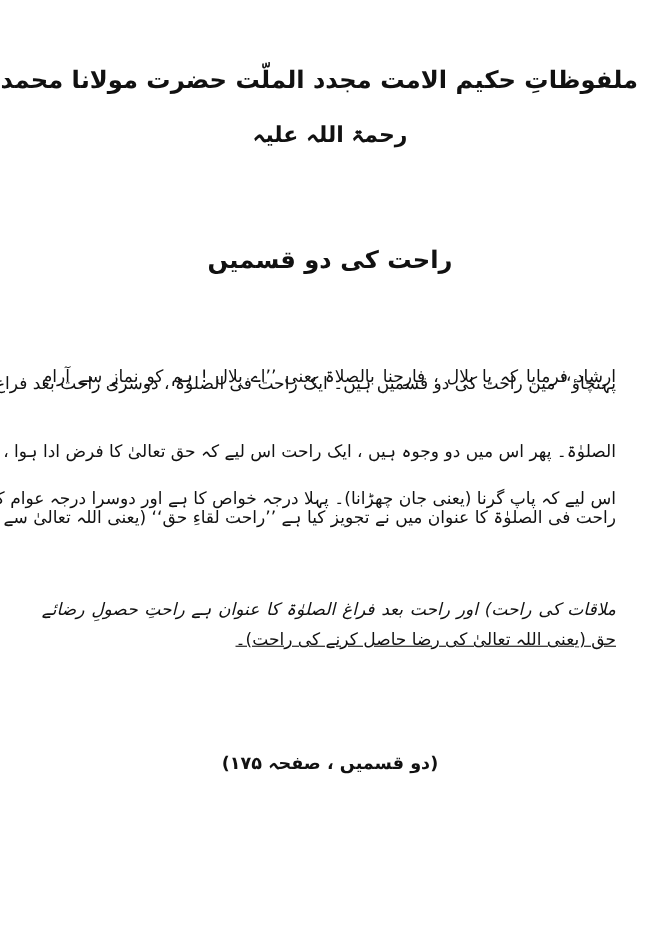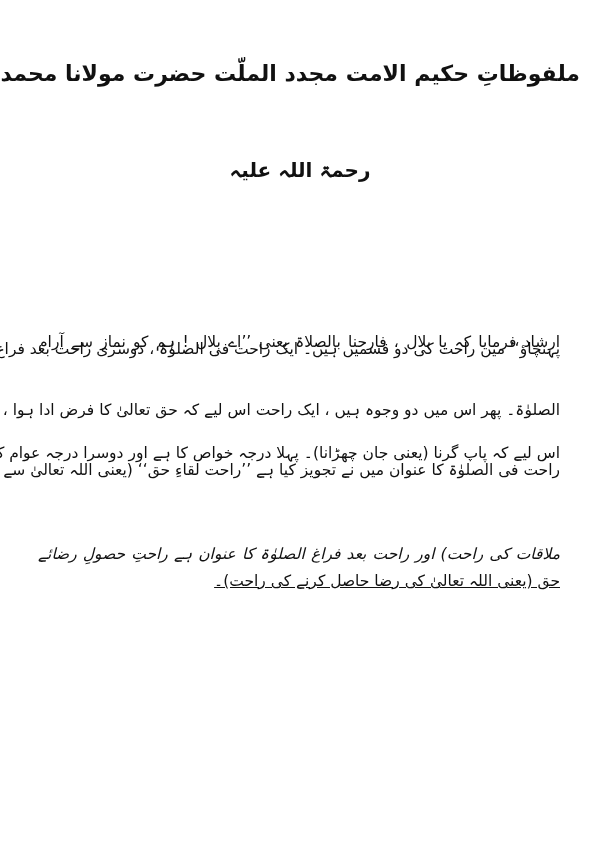--- a/index.html
+++ b/index.html
@@ -32,21 +32,20 @@
     }
     .title-line-1 {
       top: 56px;
       font-size: 22px;
       line-height: 36px;
     }
     .title-line-2 {
       top: 106px;
       font-size: 20px;
       line-height: 32px;
-      margin-top: 48px;
     }
     .heading {
       position: absolute;
       left: 0;
       right: 0;
       top: 220px;
       text-align: center;
       font-size: 22px;
       font-weight: bold;
       line-height: 36px;
@@ -91,26 +90,28 @@
     }
   </style>
 </head>
 <body>
 
 <div class="page">
 
   <div class="title title-line-1">ملفوظاتِ حکیم الامت مجدد الملّت حضرت مولانا محمد اشرف علی تھانوی</div>
   <div class="title title-line-2">رحمۃ اللہ علیہ</div>
 
+  <div class="heading">راحت کی دو قسمیں</div>
 
   <div class="body-text">
     <div class="line" style="top:328px;">ارشاد فرمایا کہ یا بلال ، فارحنا بالصلاۃ یعنی ’’اے بلال ! ہم کو نماز سے آرام</div>
     <div class="line" style="top:335px;">پہنچاؤ‘‘ میں راحت کی دو قسمیں ہیں۔ ایک راحت فی الصلوٰۃ ، دوسری راحت بعد فراغ</div>
     <div class="line" style="top:396px;">الصلوٰۃ۔ پھر اس میں دو وجوہ ہیں ، ایک راحت اس لیے کہ حق تعالیٰ کا فرض ادا ہوا ، دوسرا</div>
     <div class="line" style="top:439px;">اس لیے کہ پاپ گرنا (یعنی جان چھڑانا)۔ پہلا درجہ خواص کا ہے اور دوسرا درجہ عوام کا۔</div>
     <div class="line" style="top:456px;">راحت فی الصلوٰۃ کا عنوان میں نے تجویز کیا ہے ’’راحت لقاءِ حق‘‘ (یعنی اللہ تعالیٰ سے</div>
     <div class="line" style="top:540px;font-style:italic;">ملاقات کی راحت) اور راحت بعد فراغ الصلوٰۃ کا عنوان ہے راحتِ حصولِ رضائے</div>
     <div class="line last" style="top:567px;text-decoration:underline;">حق (یعنی اللہ تعالیٰ کی رضا حاصل کرنے کی راحت)۔</div>
   </div>
 
+  <div class="reference">(دو قسمیں ، صفحہ ۱۷۵)</div>
 
 
 </div>
 
 </body></html>

